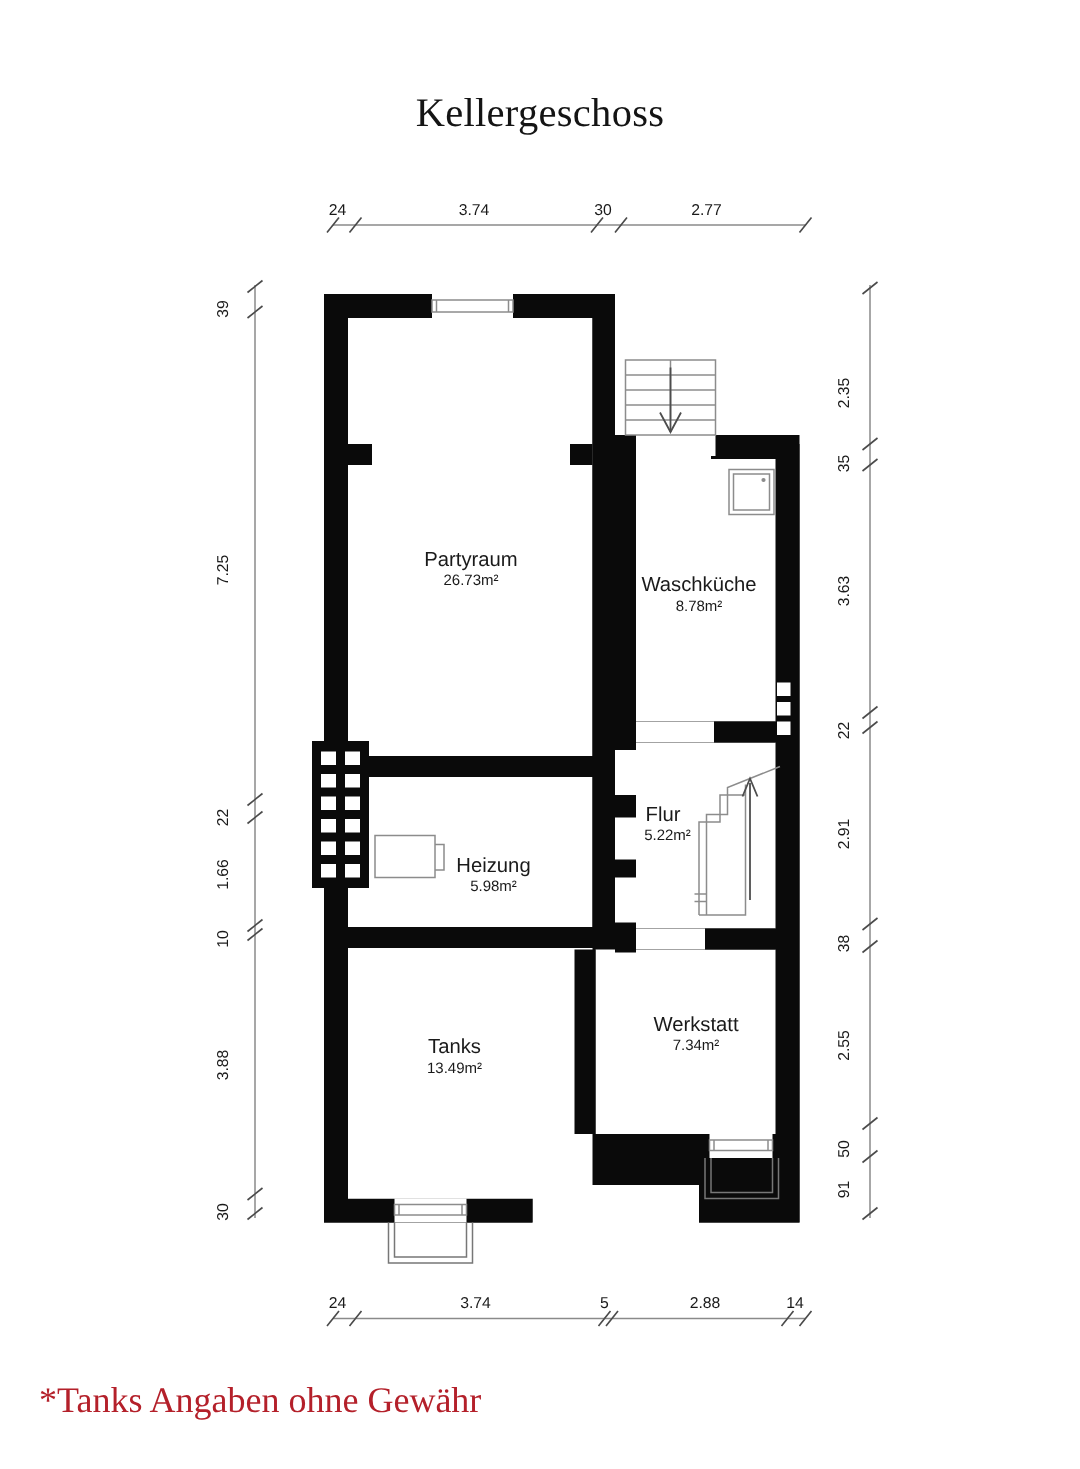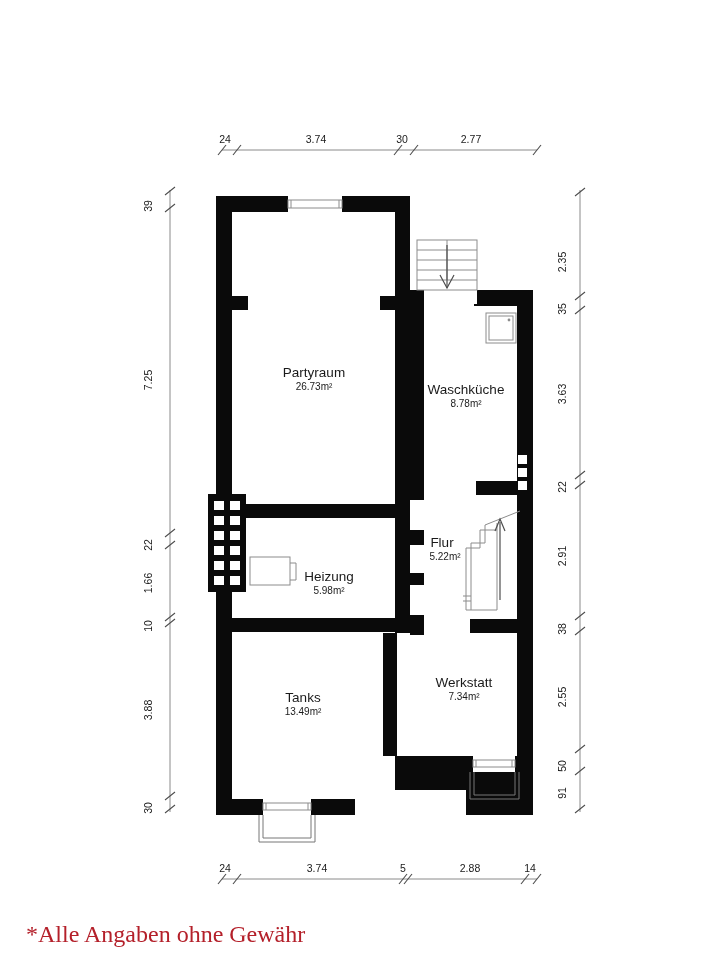--- a/index.html
+++ b/index.html
@@ -79,20 +79,21 @@
     font-size: 10.5px;
     fill: #1a1a1a;
     text-anchor: middle;
   }
 </style>
 </head>
 <body>
 
 <div id="page">
 
+  <div class="title">Kellergeschoss</div>
 
   <svg class="plan" viewBox="0 0 720 979">
 
     <g>
       <line class="dimline" x1="222" y1="150" x2="537" y2="150"></line>
       <g class="tick">
         <line x1="218" y1="155" x2="226" y2="145"></line>
         <line x1="233" y1="155" x2="241" y2="145"></line>
         <line x1="394" y1="155" x2="402" y2="145"></line>
         <line x1="410" y1="155" x2="418" y2="145"></line>
@@ -344,15 +345,15 @@
 
       <text class="roomname" x="303" y="702">Tanks</text>
       <text class="roomarea" x="303" y="715">13.49m²</text>
 
       <text class="roomname" x="464" y="687">Werkstatt</text>
       <text class="roomarea" x="464" y="700">7.34m²</text>
     </g>
 
   </svg>
 
-  <div class="disclaimer">*Alle Angaben ohne Gewähr</div>
+  <div class="disclaimer">*Tanks Angaben ohne Gewähr</div>
 
 </div>
 
 </body></html>

